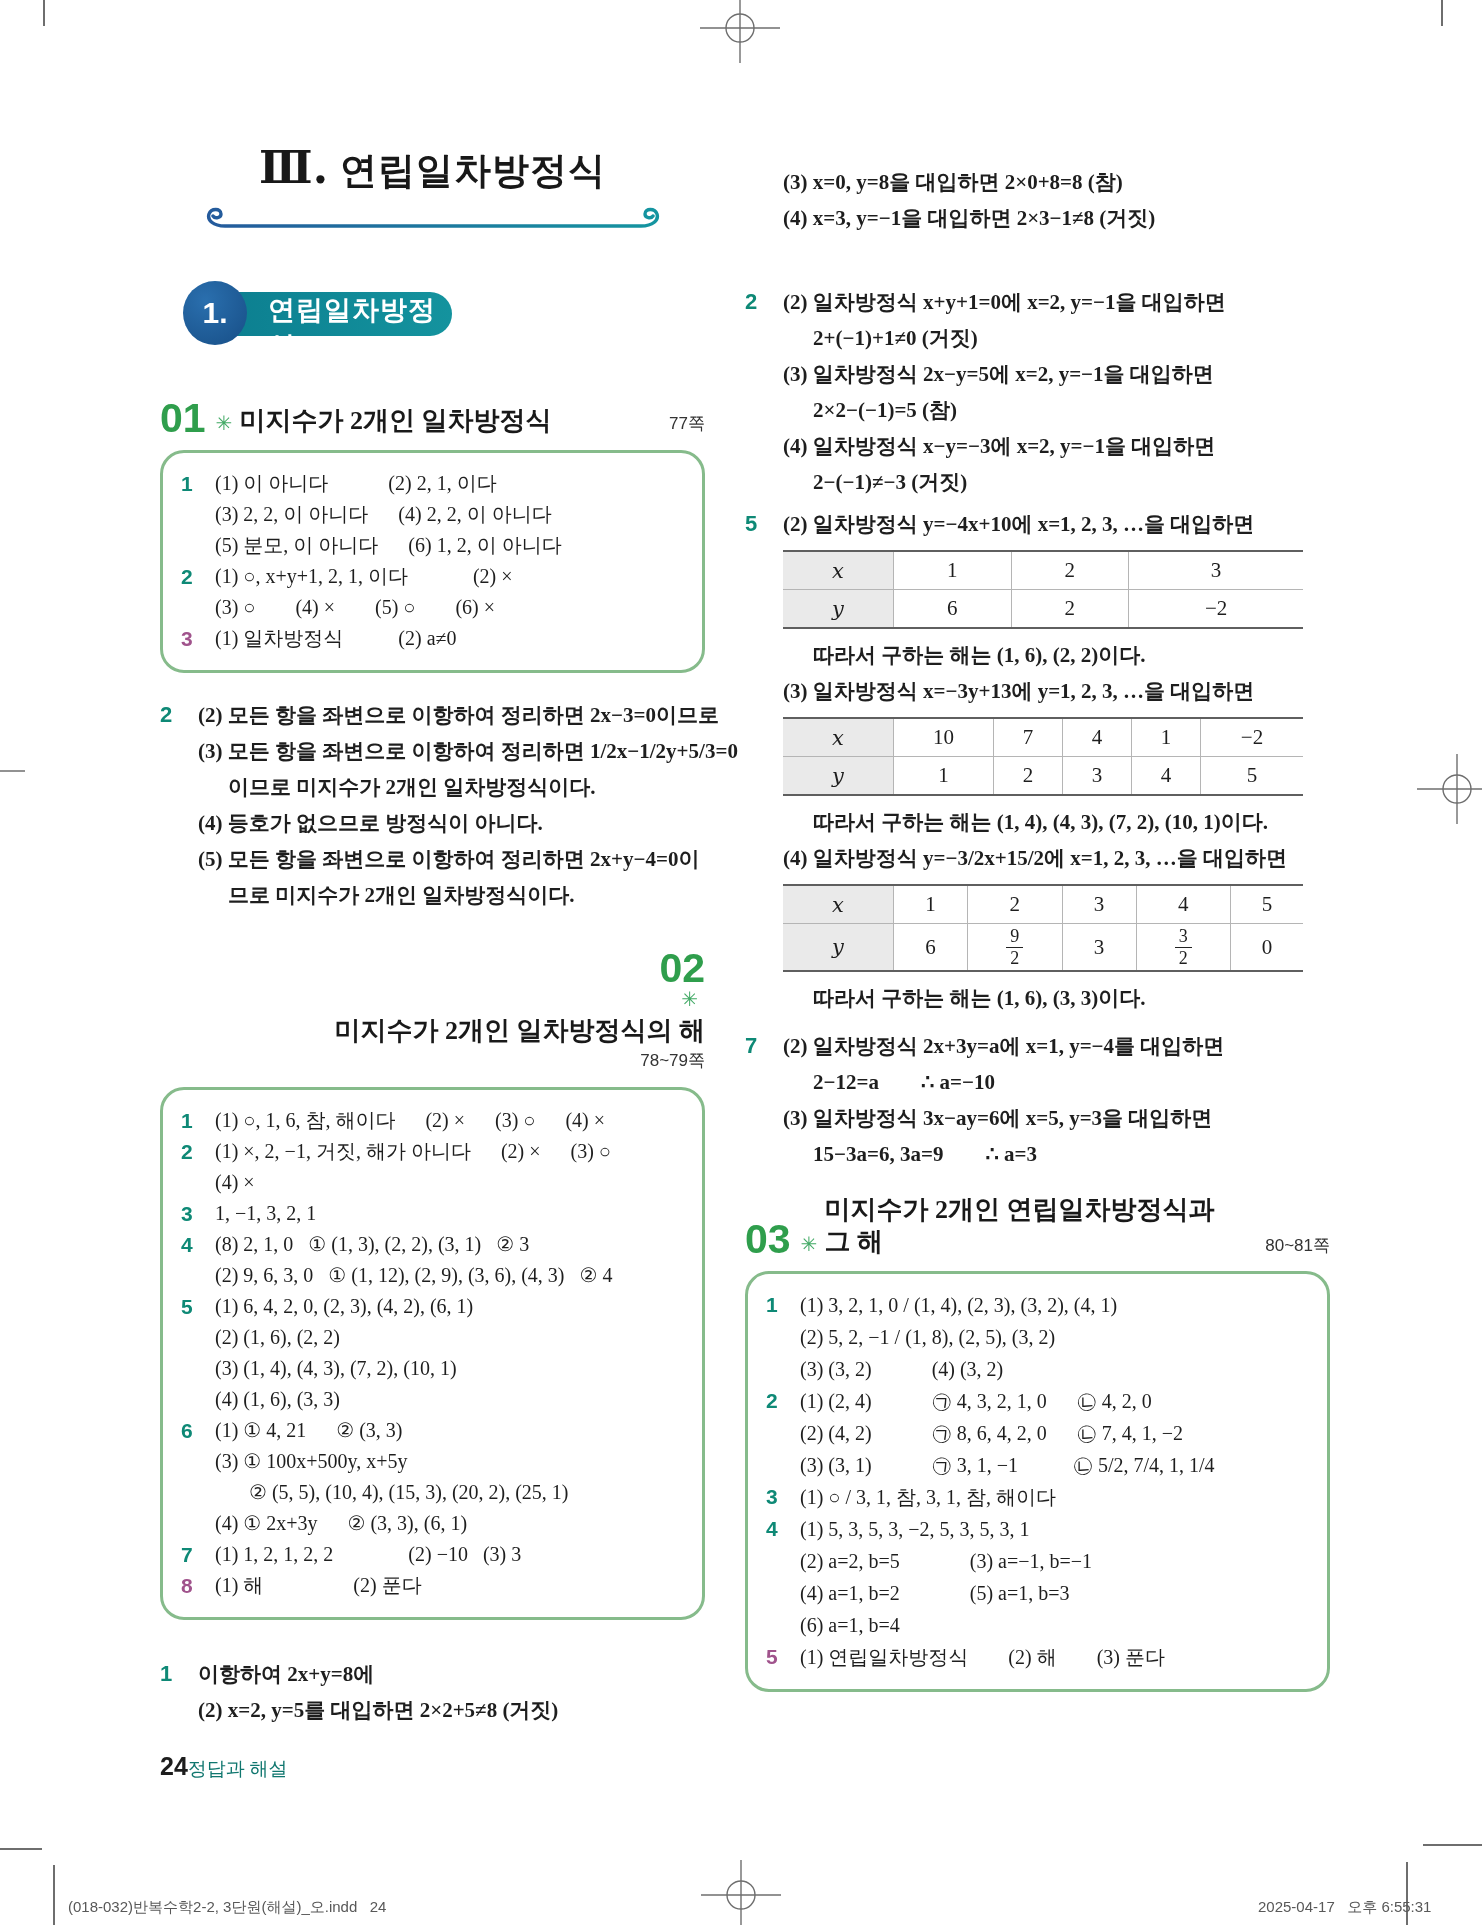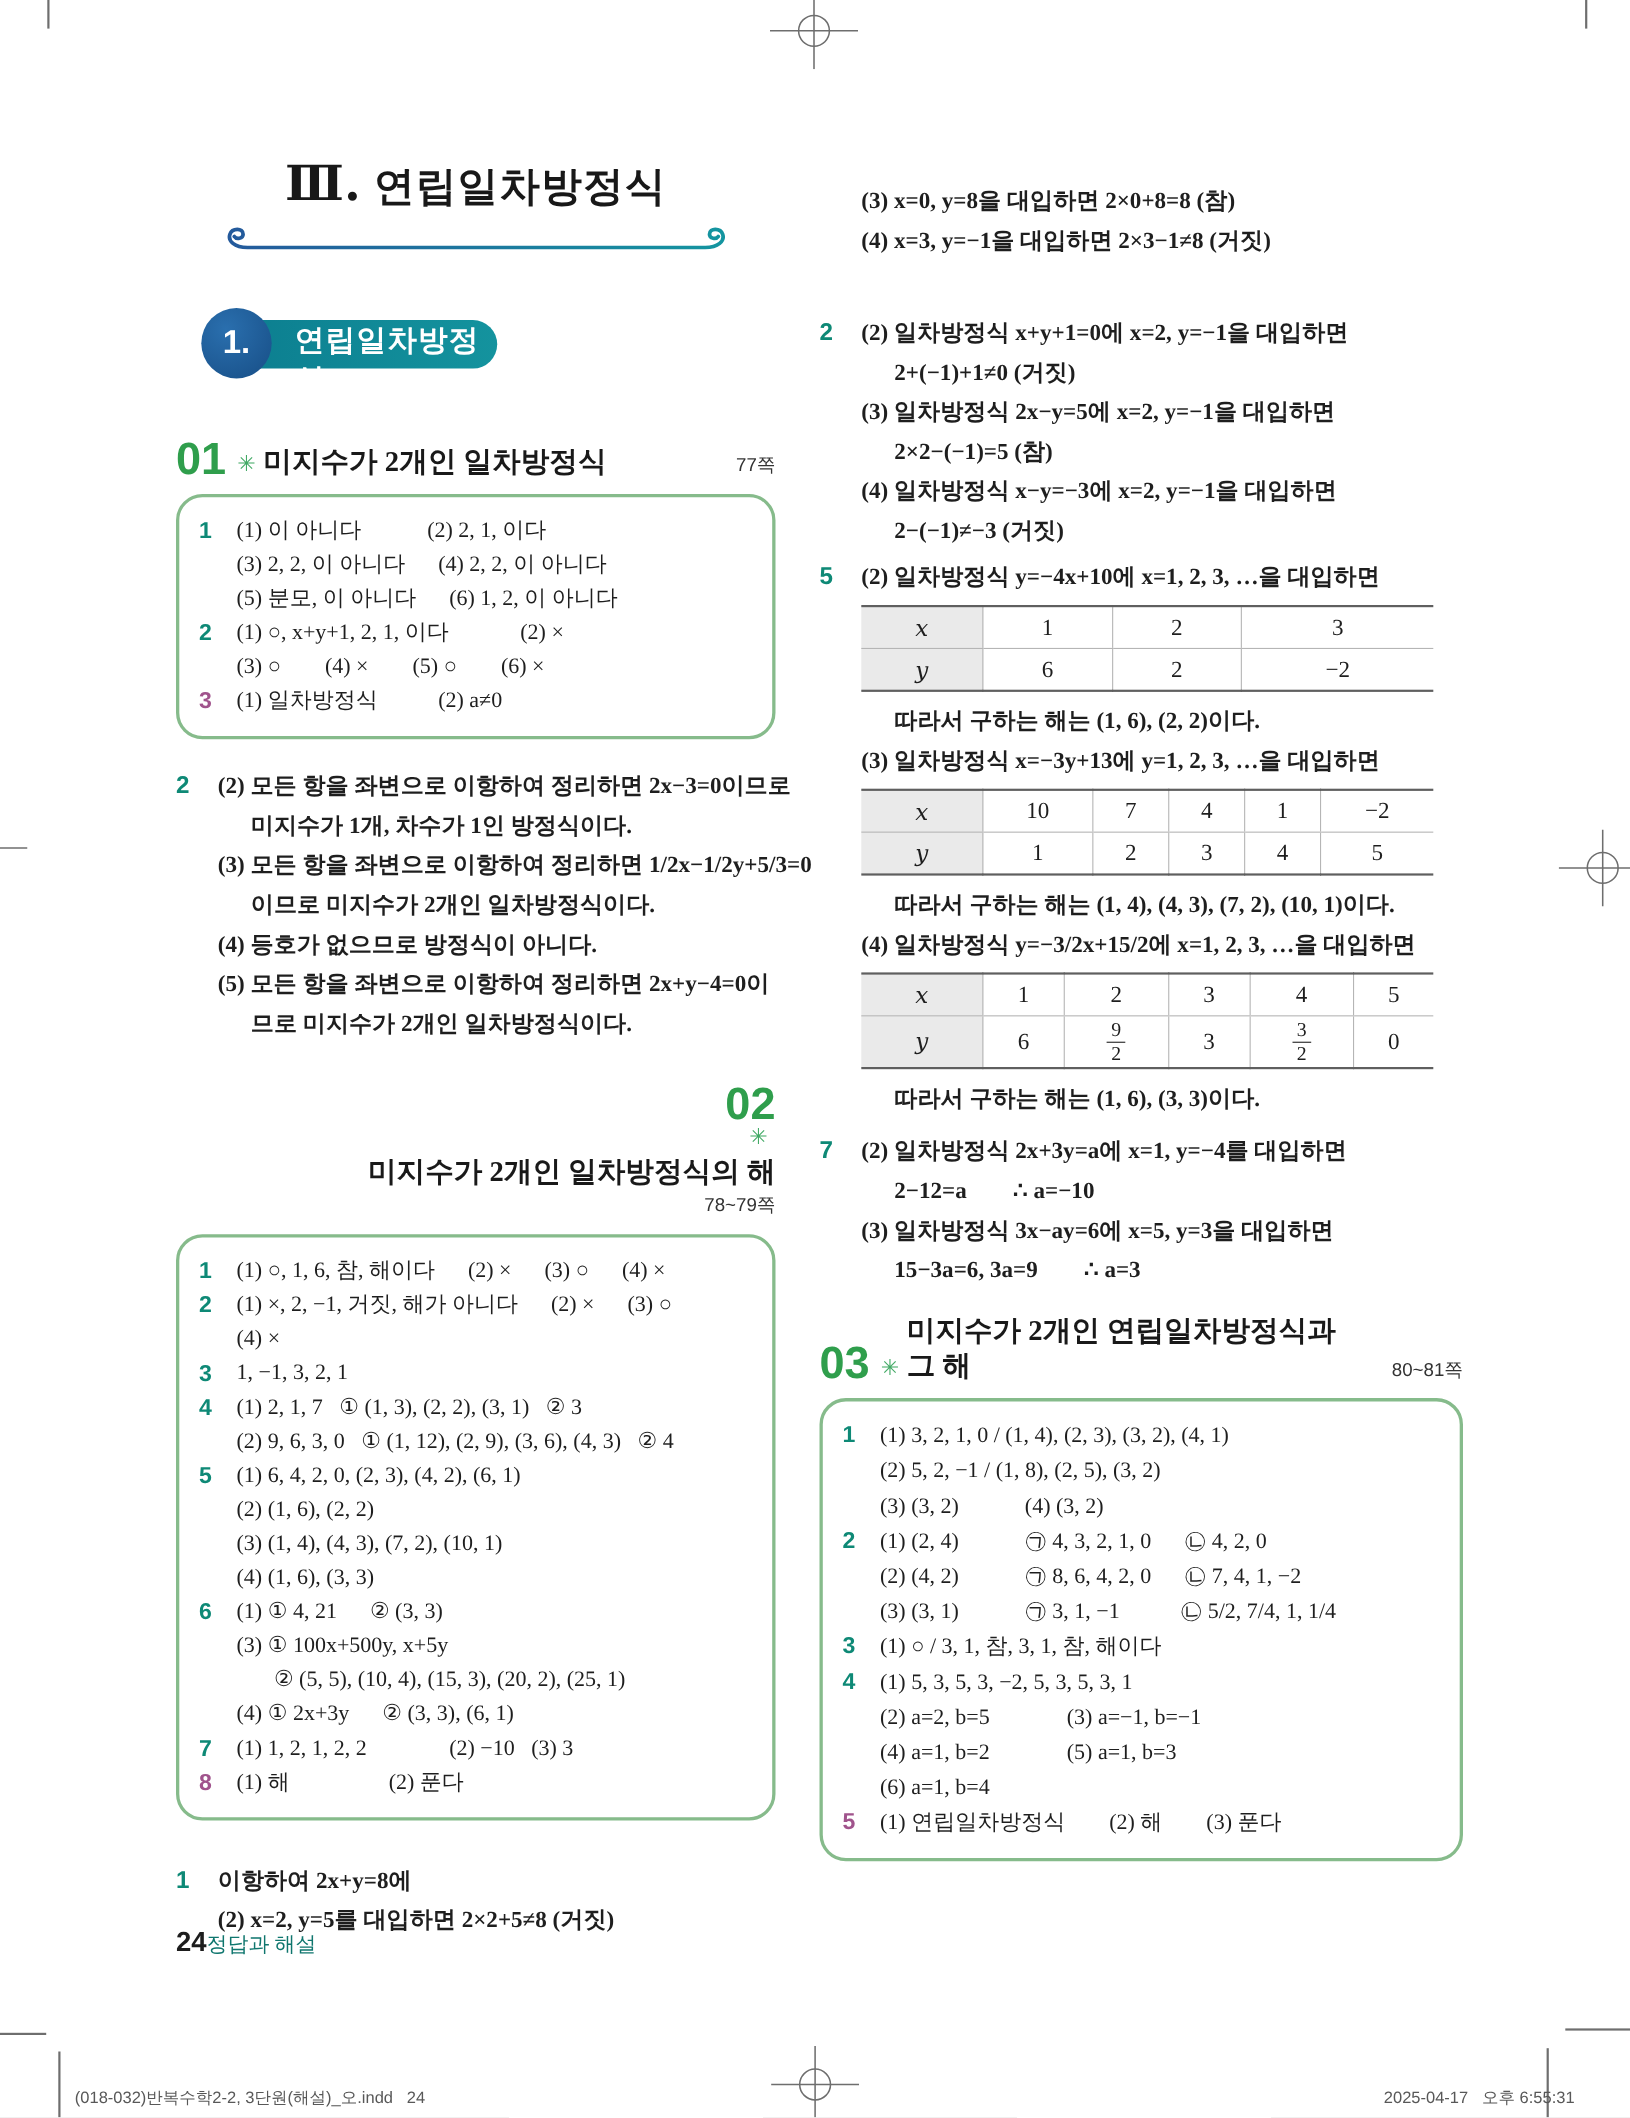--- a/index.html
+++ b/index.html
@@ -158,24 +158,20 @@
         <span class="ltext">(1) 일차방정식           (2) a≠0</span>
       </div>
       </div>
 
     <div class="expl" style="margin-top:24px">
 
     <div class="xline">
         <span class="qnum teal">2</span>
         <span class="ltext">(2) 모든 항을 좌변으로 이항하여 정리하면 2x−3=0이므로</span>
       </div>
-        <div class="xline i1">
-        <span class="qnum"></span>
-        <span class="ltext">미지수가 1개, 차수가 1인 방정식이다.</span>
-      </div>
         <div class="xline">
         <span class="qnum"></span>
         <span class="ltext">(3) 모든 항을 좌변으로 이항하여 정리하면 1/2x−1/2y+5/3=0</span>
       </div>
         <div class="xline i1">
         <span class="qnum"></span>
         <span class="ltext">이므로 미지수가 2개인 일차방정식이다.</span>
       </div>
         <div class="xline">
         <span class="qnum"></span>
@@ -211,21 +207,21 @@
         <div class="bline">
         <span class="qnum"></span>
         <span class="ltext">(4) ×</span>
       </div>
         <div class="bline">
         <span class="qnum teal">3</span>
         <span class="ltext">1, −1, 3, 2, 1</span>
       </div>
         <div class="bline">
         <span class="qnum teal">4</span>
-        <span class="ltext">(1) 2, 1, 7   ① (1, 3), (2, 2), (3, 1)   ② 3</span>
+        <span class="ltext">(8) 2, 1, 0   ① (1, 3), (2, 2), (3, 1)   ② 3</span>
       </div>
         <div class="bline">
         <span class="qnum"></span>
         <span class="ltext">(2) 9, 6, 3, 0   ① (1, 12), (2, 9), (3, 6), (4, 3)   ② 4</span>
       </div>
         <div class="bline">
         <span class="qnum teal">5</span>
         <span class="ltext">(1) 6, 4, 2, 0, (2, 3), (4, 2), (6, 1)</span>
       </div>
         <div class="bline">

